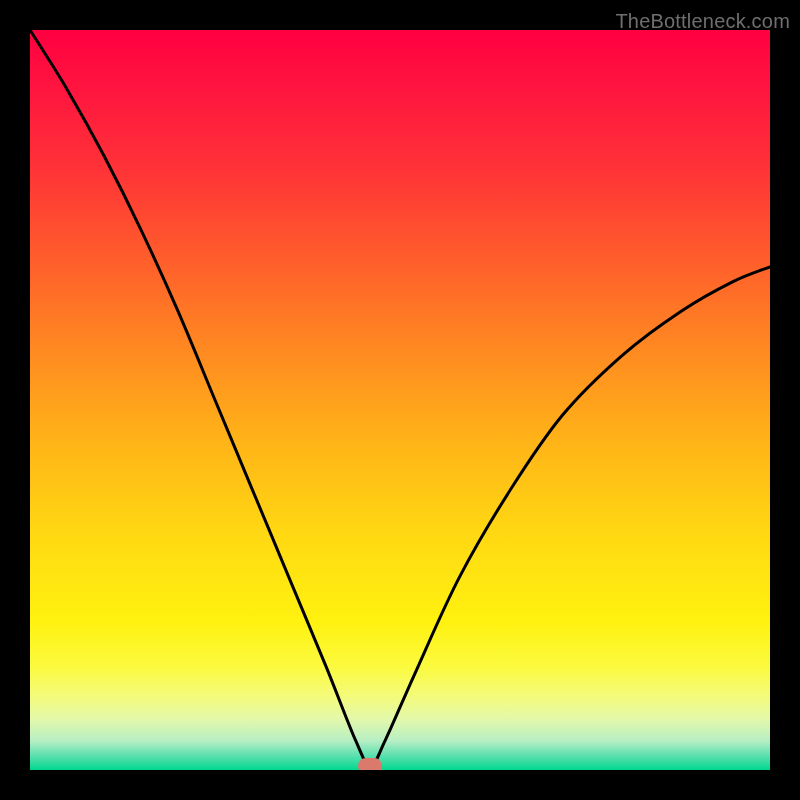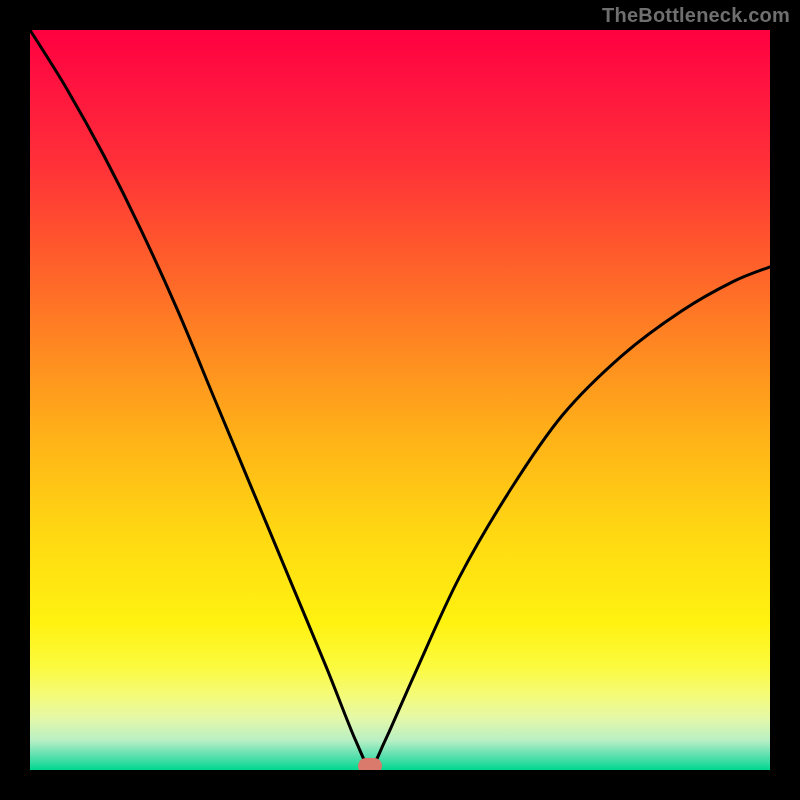--- a/index.html
+++ b/index.html
@@ -61,25 +61,25 @@
   .marker {
     position: absolute;
     width: 24px;
     height: 16px;
     background: #d97a6d;
     border-radius: 8px;
     transform: translate(-50%, -50%);
   }
   .watermark {
     position: absolute;
-    top: 4px;
+    top: 10px;
     right: 10px;
     font-family: Arial, Helvetica, sans-serif;
     font-size: 20px;
-    font-weight: 700;
+    font-weight: 400;
     color: #6f6f6f;
     letter-spacing: 0.2px;
   }
 </style>
 </head>
 <body>
 <div class="frame">
 
   <div class="plot-area">
     <div class="gradient-bg"></div>

